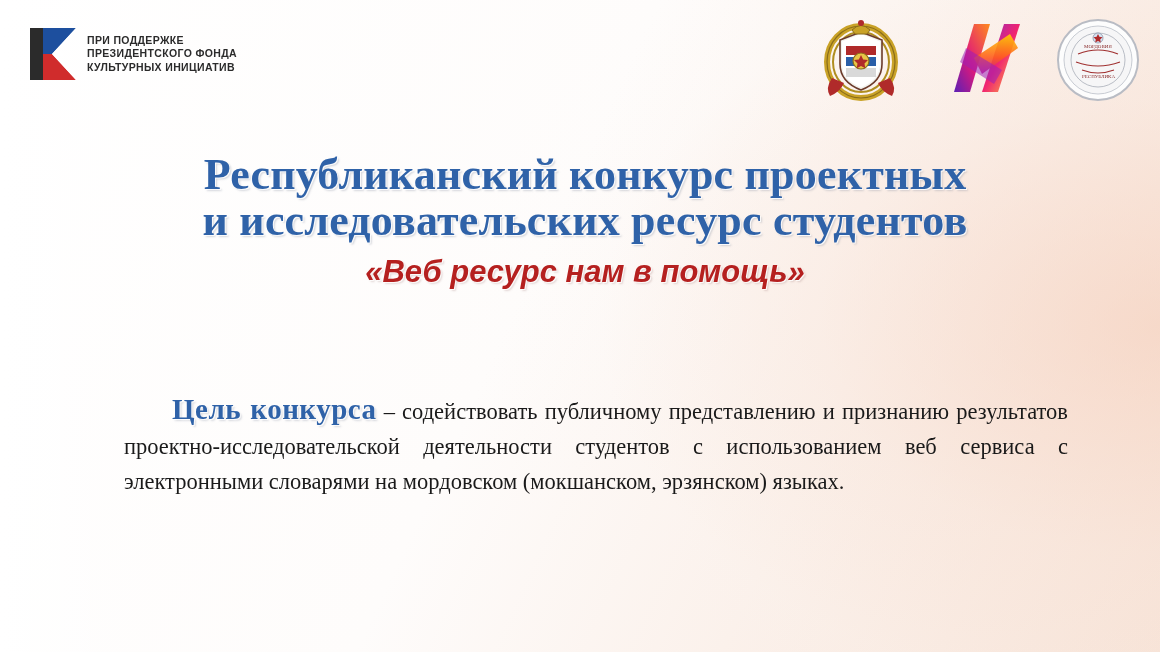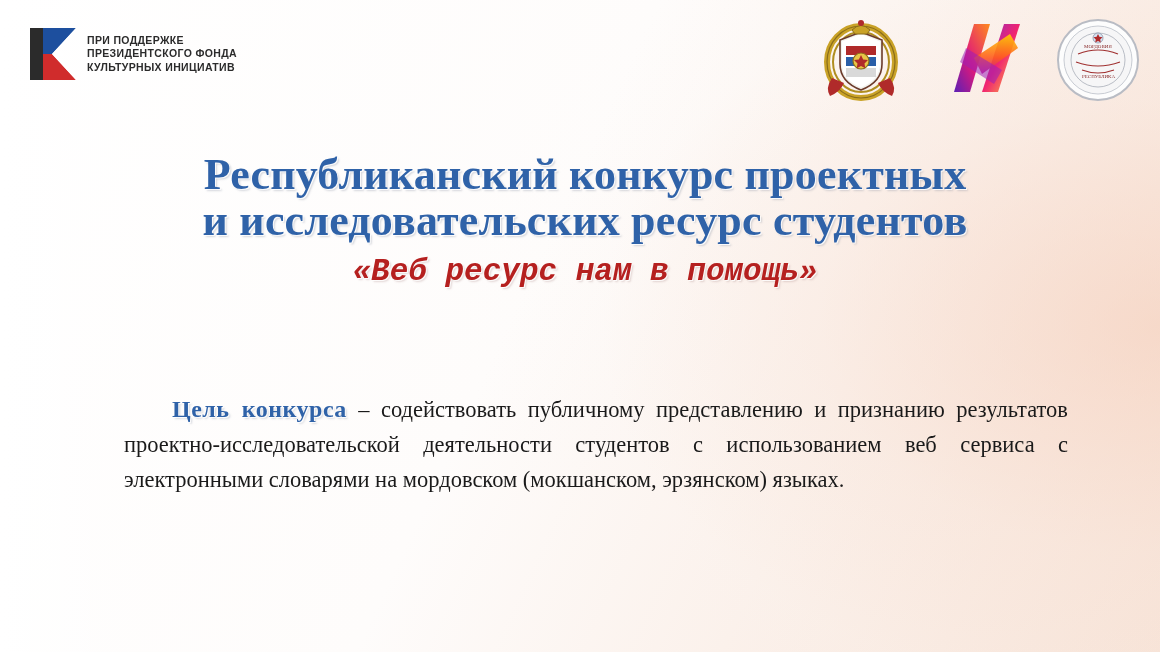--- a/index.html
+++ b/index.html
@@ -136,21 +136,21 @@
     font-family: "Liberation Serif", serif;
     font-size: 44px;
     line-height: 46px;
     font-weight: bold;
     color: #2f62a8;
     text-shadow: 1px 1px 0 rgba(255,255,255,0.85), 2px 2px 2px rgba(120,130,150,0.30);
     letter-spacing: 0.2px;
   }
   .title-sub {
     margin-top: 8px;
-    font-family: Liberation Mono, monospace;
+    font-family: Liberation Sans, sans-serif;
     font-style: italic;
     font-weight: bold;
     font-size: 31px;
     line-height: 40px;
     color: #b5201f;
     text-shadow: 1px 1px 0 rgba(255,255,255,0.85), 2px 2px 2px rgba(150,110,110,0.25);
   }
 
   
   .body-block {
@@ -160,21 +160,21 @@
     top: 392px;
     text-align: justify;
     text-justify: inter-word;
     font-family: "Liberation Serif", serif;
     font-size: 22.5px;
     line-height: 35px;
     color: #1a1a1a;
   }
   .body-block .lead {
     display: inline;
-    font-size: 24px;
+    font-size: 29px;
     font-weight: bold;
     color: #2f62a8;
     text-shadow: 1px 1px 0 rgba(255,255,255,0.8), 2px 2px 2px rgba(120,130,150,0.28);
     letter-spacing: 0.5px;
   }
   .body-block .indent {
     display: inline-block;
     width: 48px;
   }
 </style>

